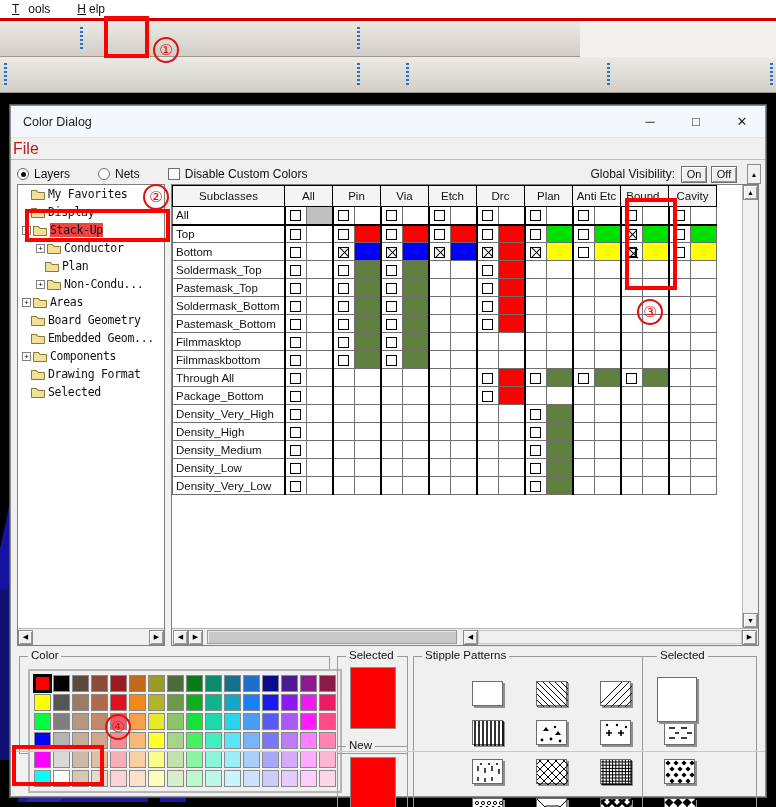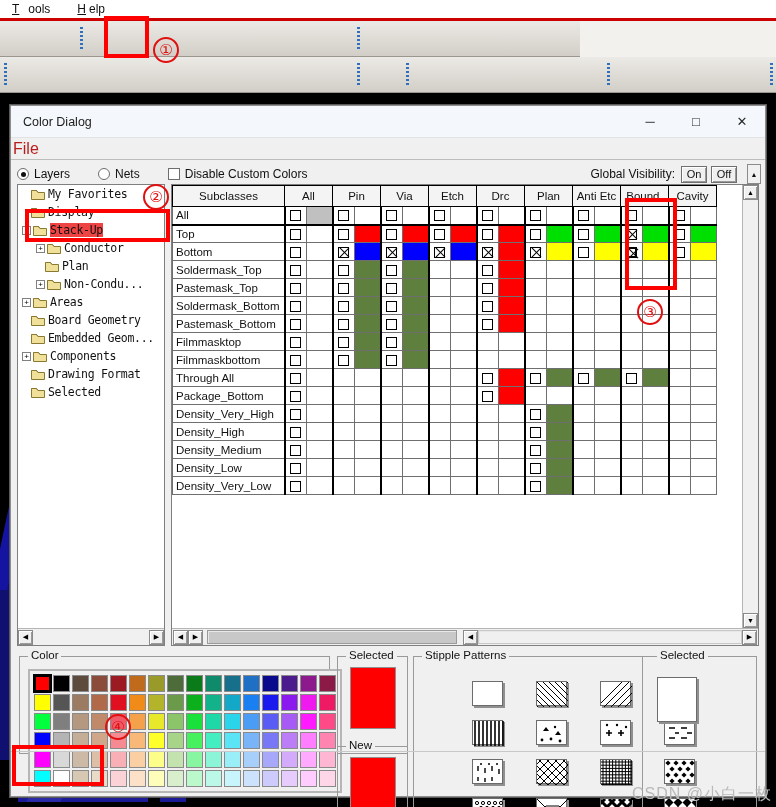--- a/index.html
+++ b/index.html
@@ -1527,14 +1527,13 @@
 
   <div class="rbox" style="left:25px; top:209px; width:145px; height:33px;"></div>
   <div class="rcirc" style="left:143px; top:184px;">②</div>
 
   <div class="rbox" style="left:625px; top:198px; width:52px; height:92px;"></div>
   <div class="rcirc" style="left:637px; top:299px;">③</div>
 
   <div class="rbox" style="left:12px; top:745px; width:92px; height:41px;"></div>
   <div class="rcirc" style="left:105px; top:714px;">④</div>
 
-  <div class="wm">CSDN @小白一枚</div>
 </div>
 
 </body></html>

